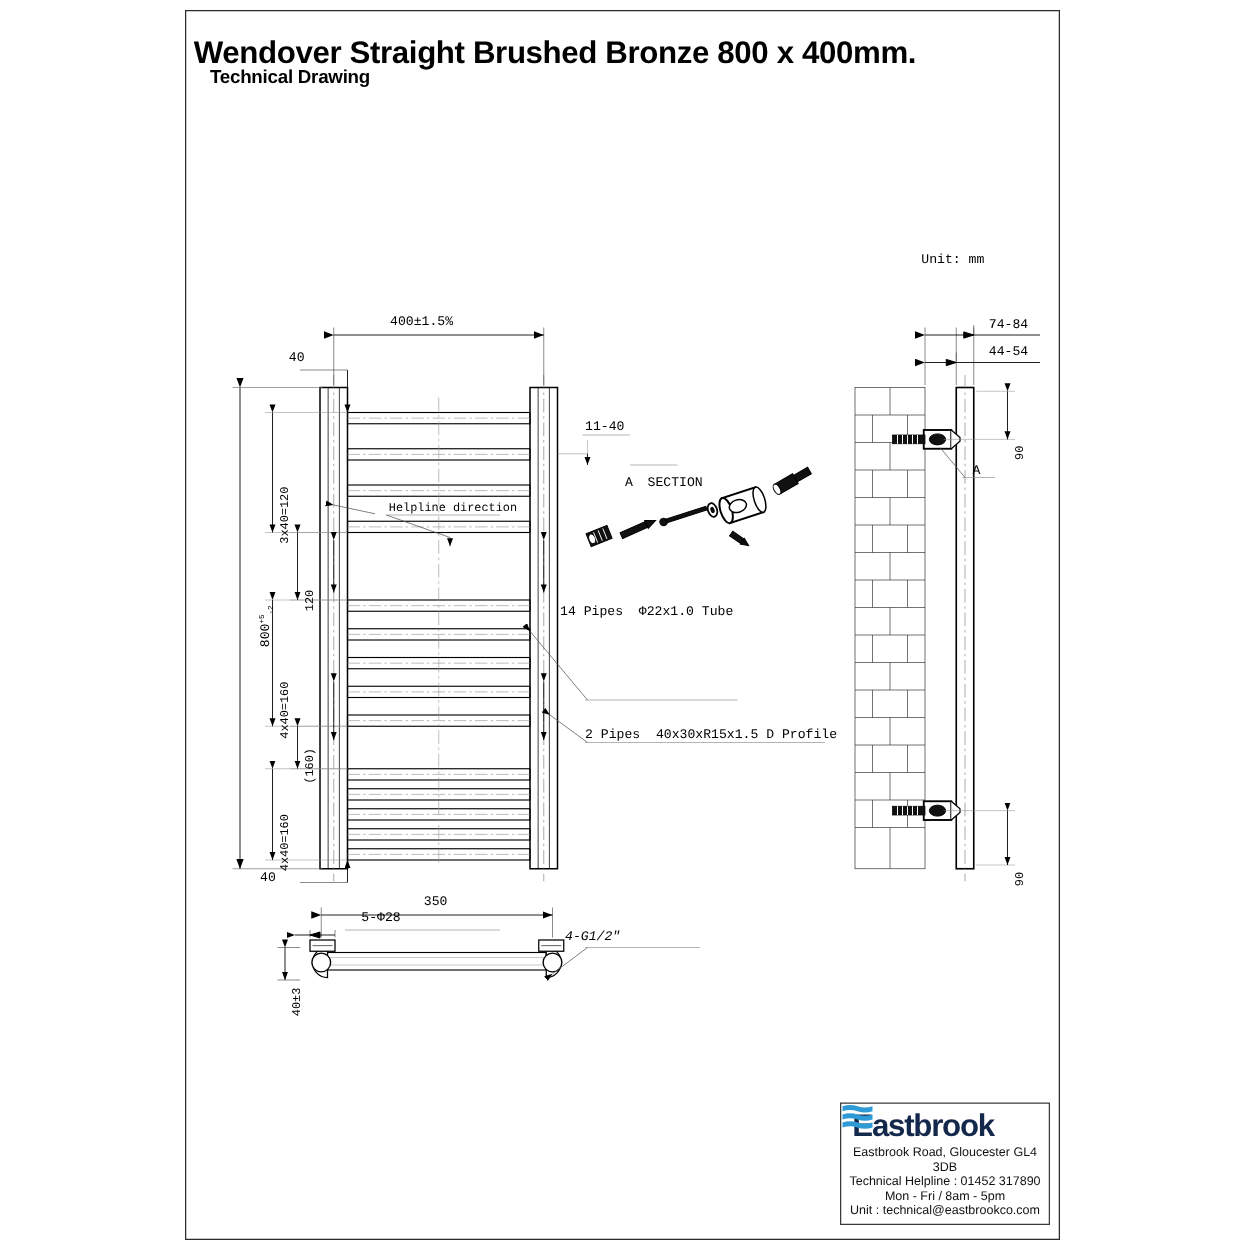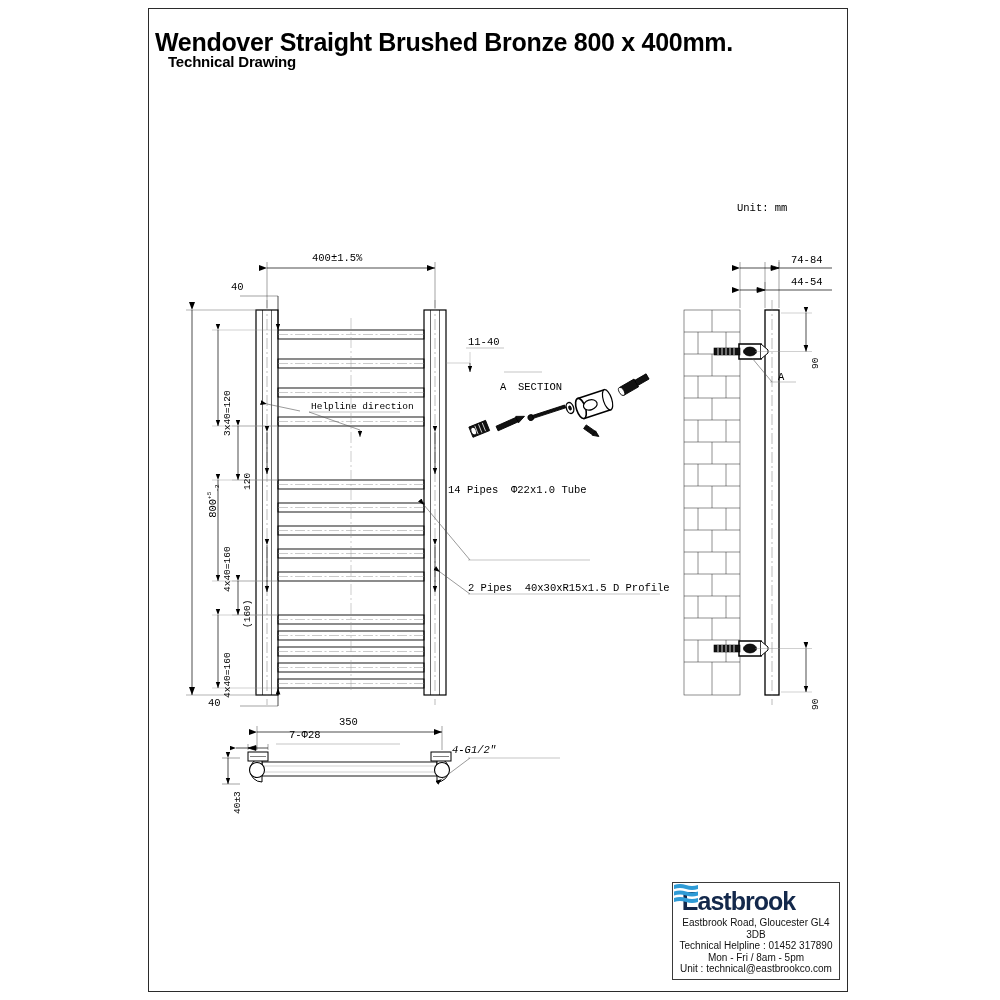--- a/index.html
+++ b/index.html
@@ -373,21 +373,21 @@
 
 <div class="t" style="left:802px;top:345px;">
   <span class="rot mono9" style="display:inline-block;">90</span>
 </div>
 <div class="t" style="left:802px;top:686px;">
   <span class="rot mono9" style="display:inline-block;">90</span>
 </div>
 <div class="t mono" style="left:778px;top:371px;">A</div>
 
 <div class="t mono" style="left:339px;top:716px;">350</div>
-<div class="t mono" style="left:289px;top:729px;">7-Φ28</div>
+<div class="t mono" style="left:289px;top:729px;">5-Φ28</div>
 <div class="t mono" style="left:452px;top:744px;font-style:italic;">4-G1/2″</div>
 <div class="t" style="left:224px;top:790px;">
   <span class="rot mono9" style="display:inline-block;">40±3</span>
 </div>
 
 <div id="footer">
   <div style="white-space:nowrap;">
     <span id="brand">Eastbrook</span>
     <span id="logomark">
       <svg width="26" height="21" viewBox="0 0 26 21">

